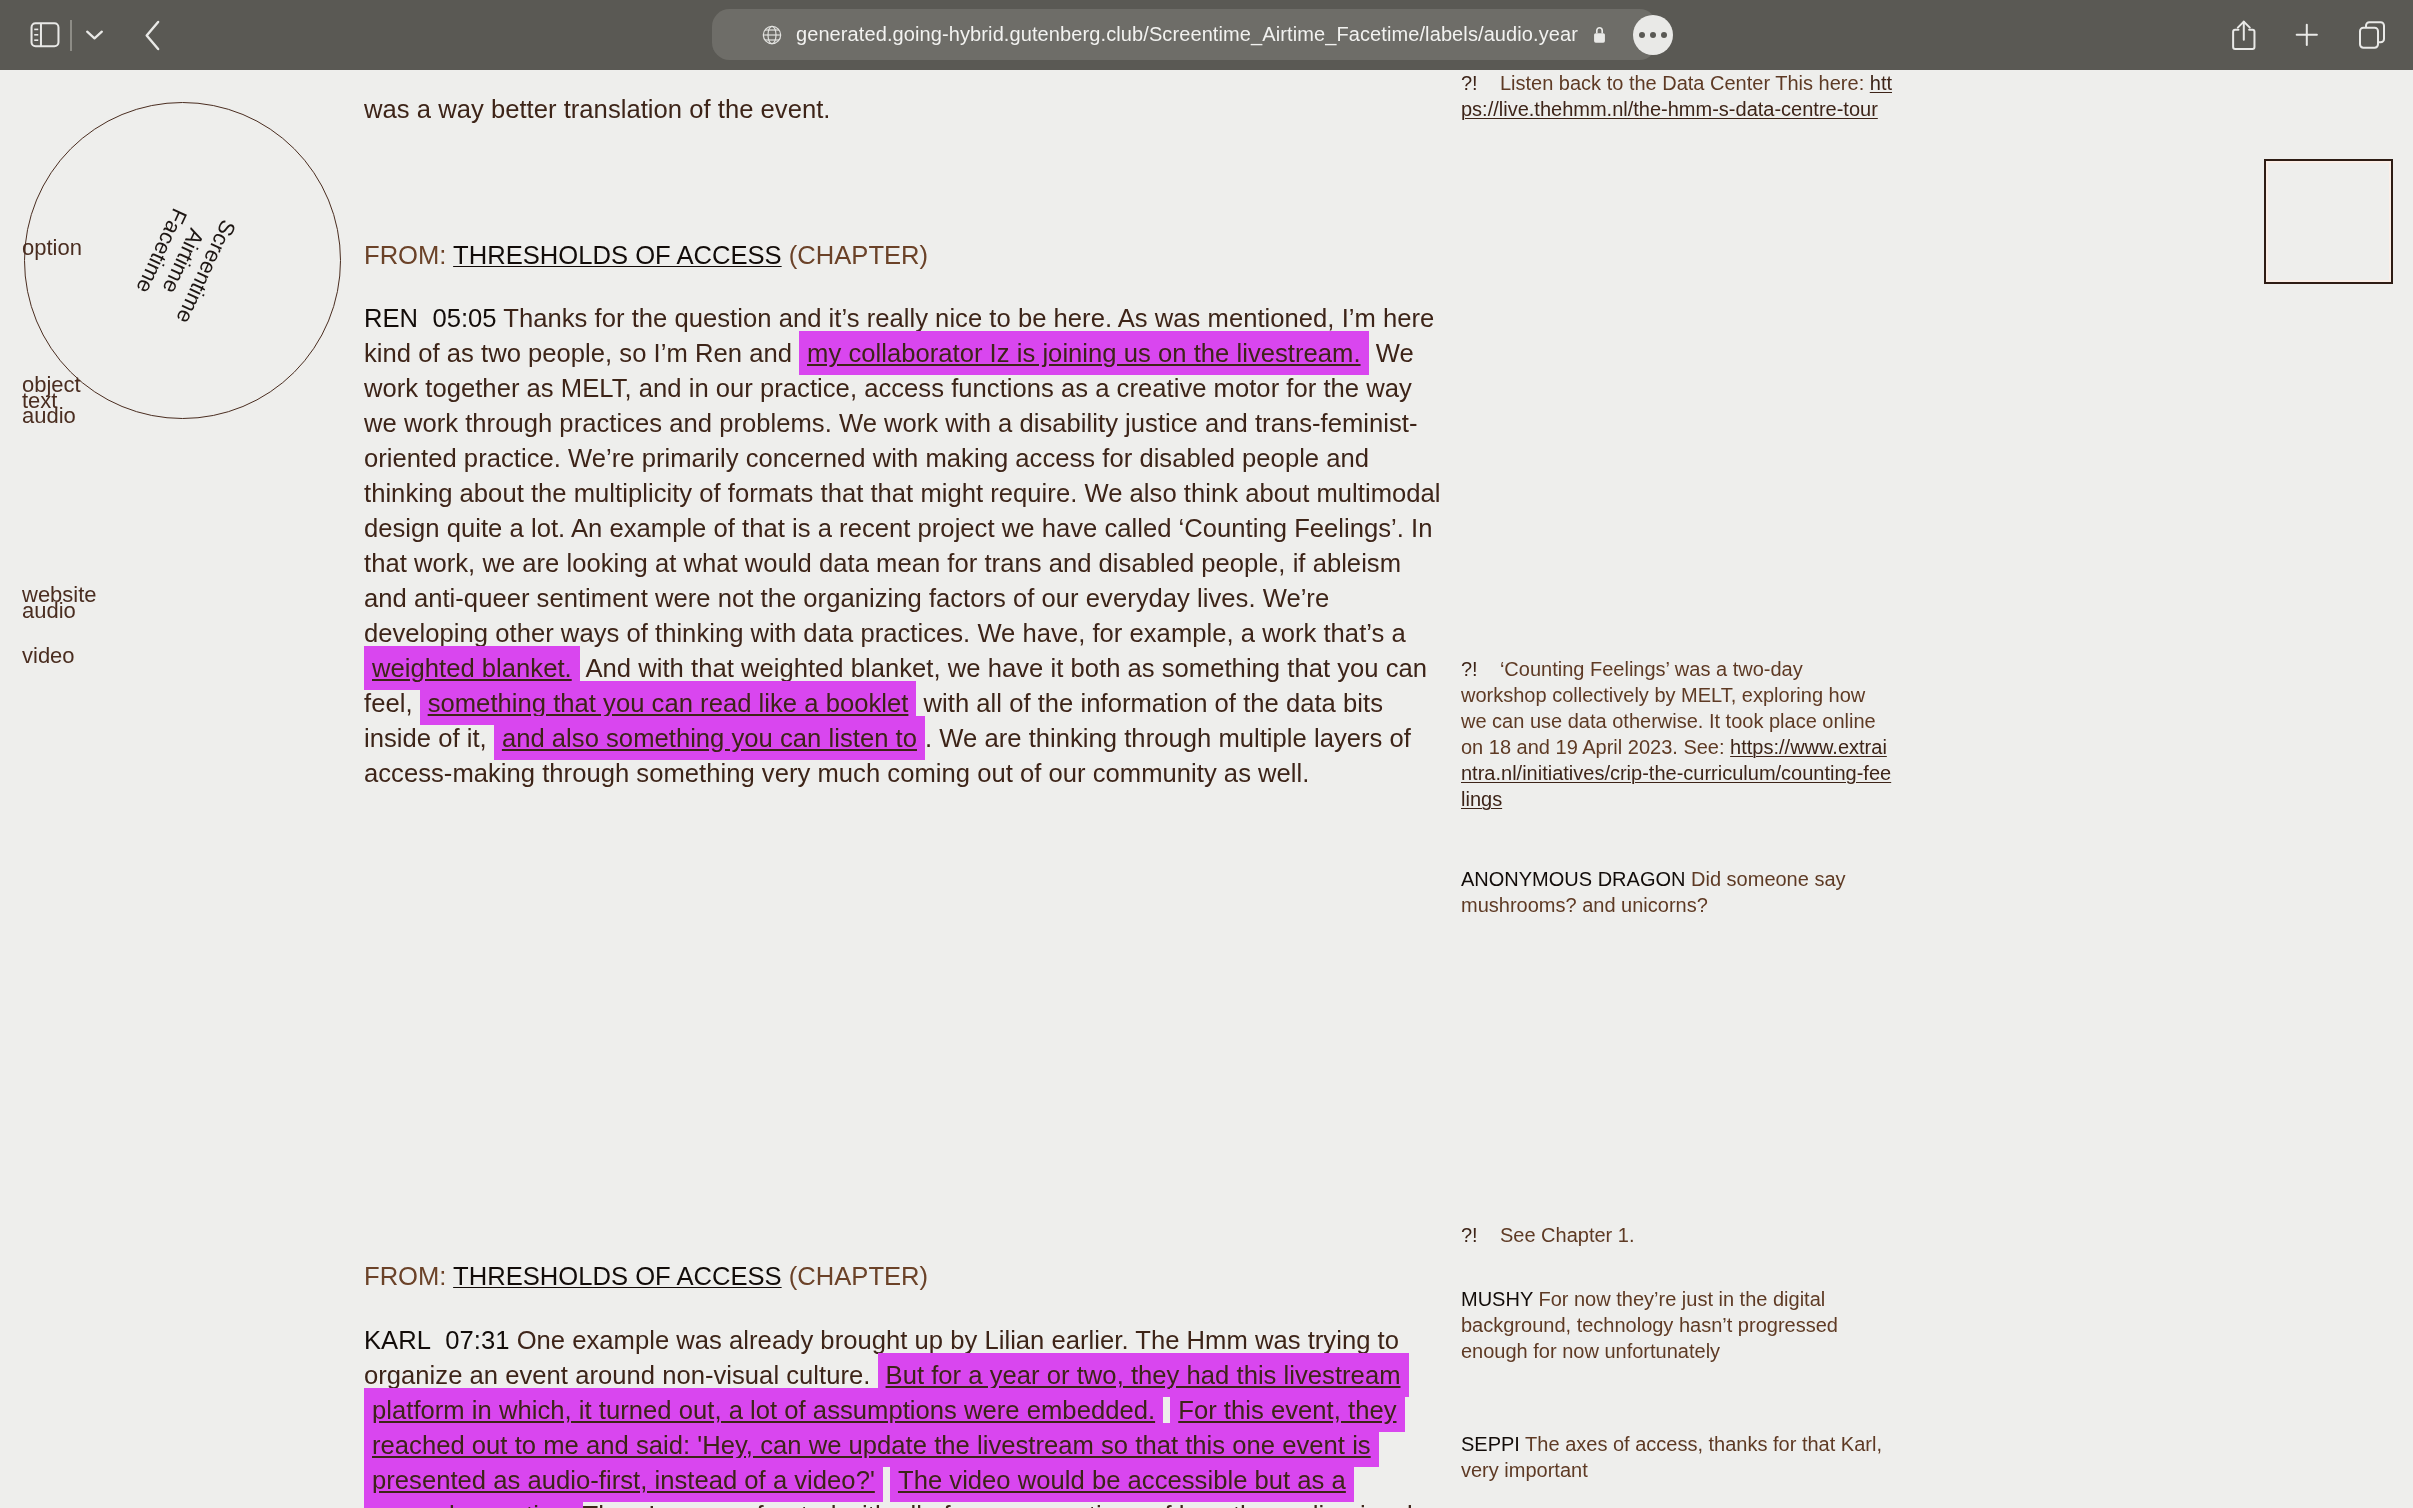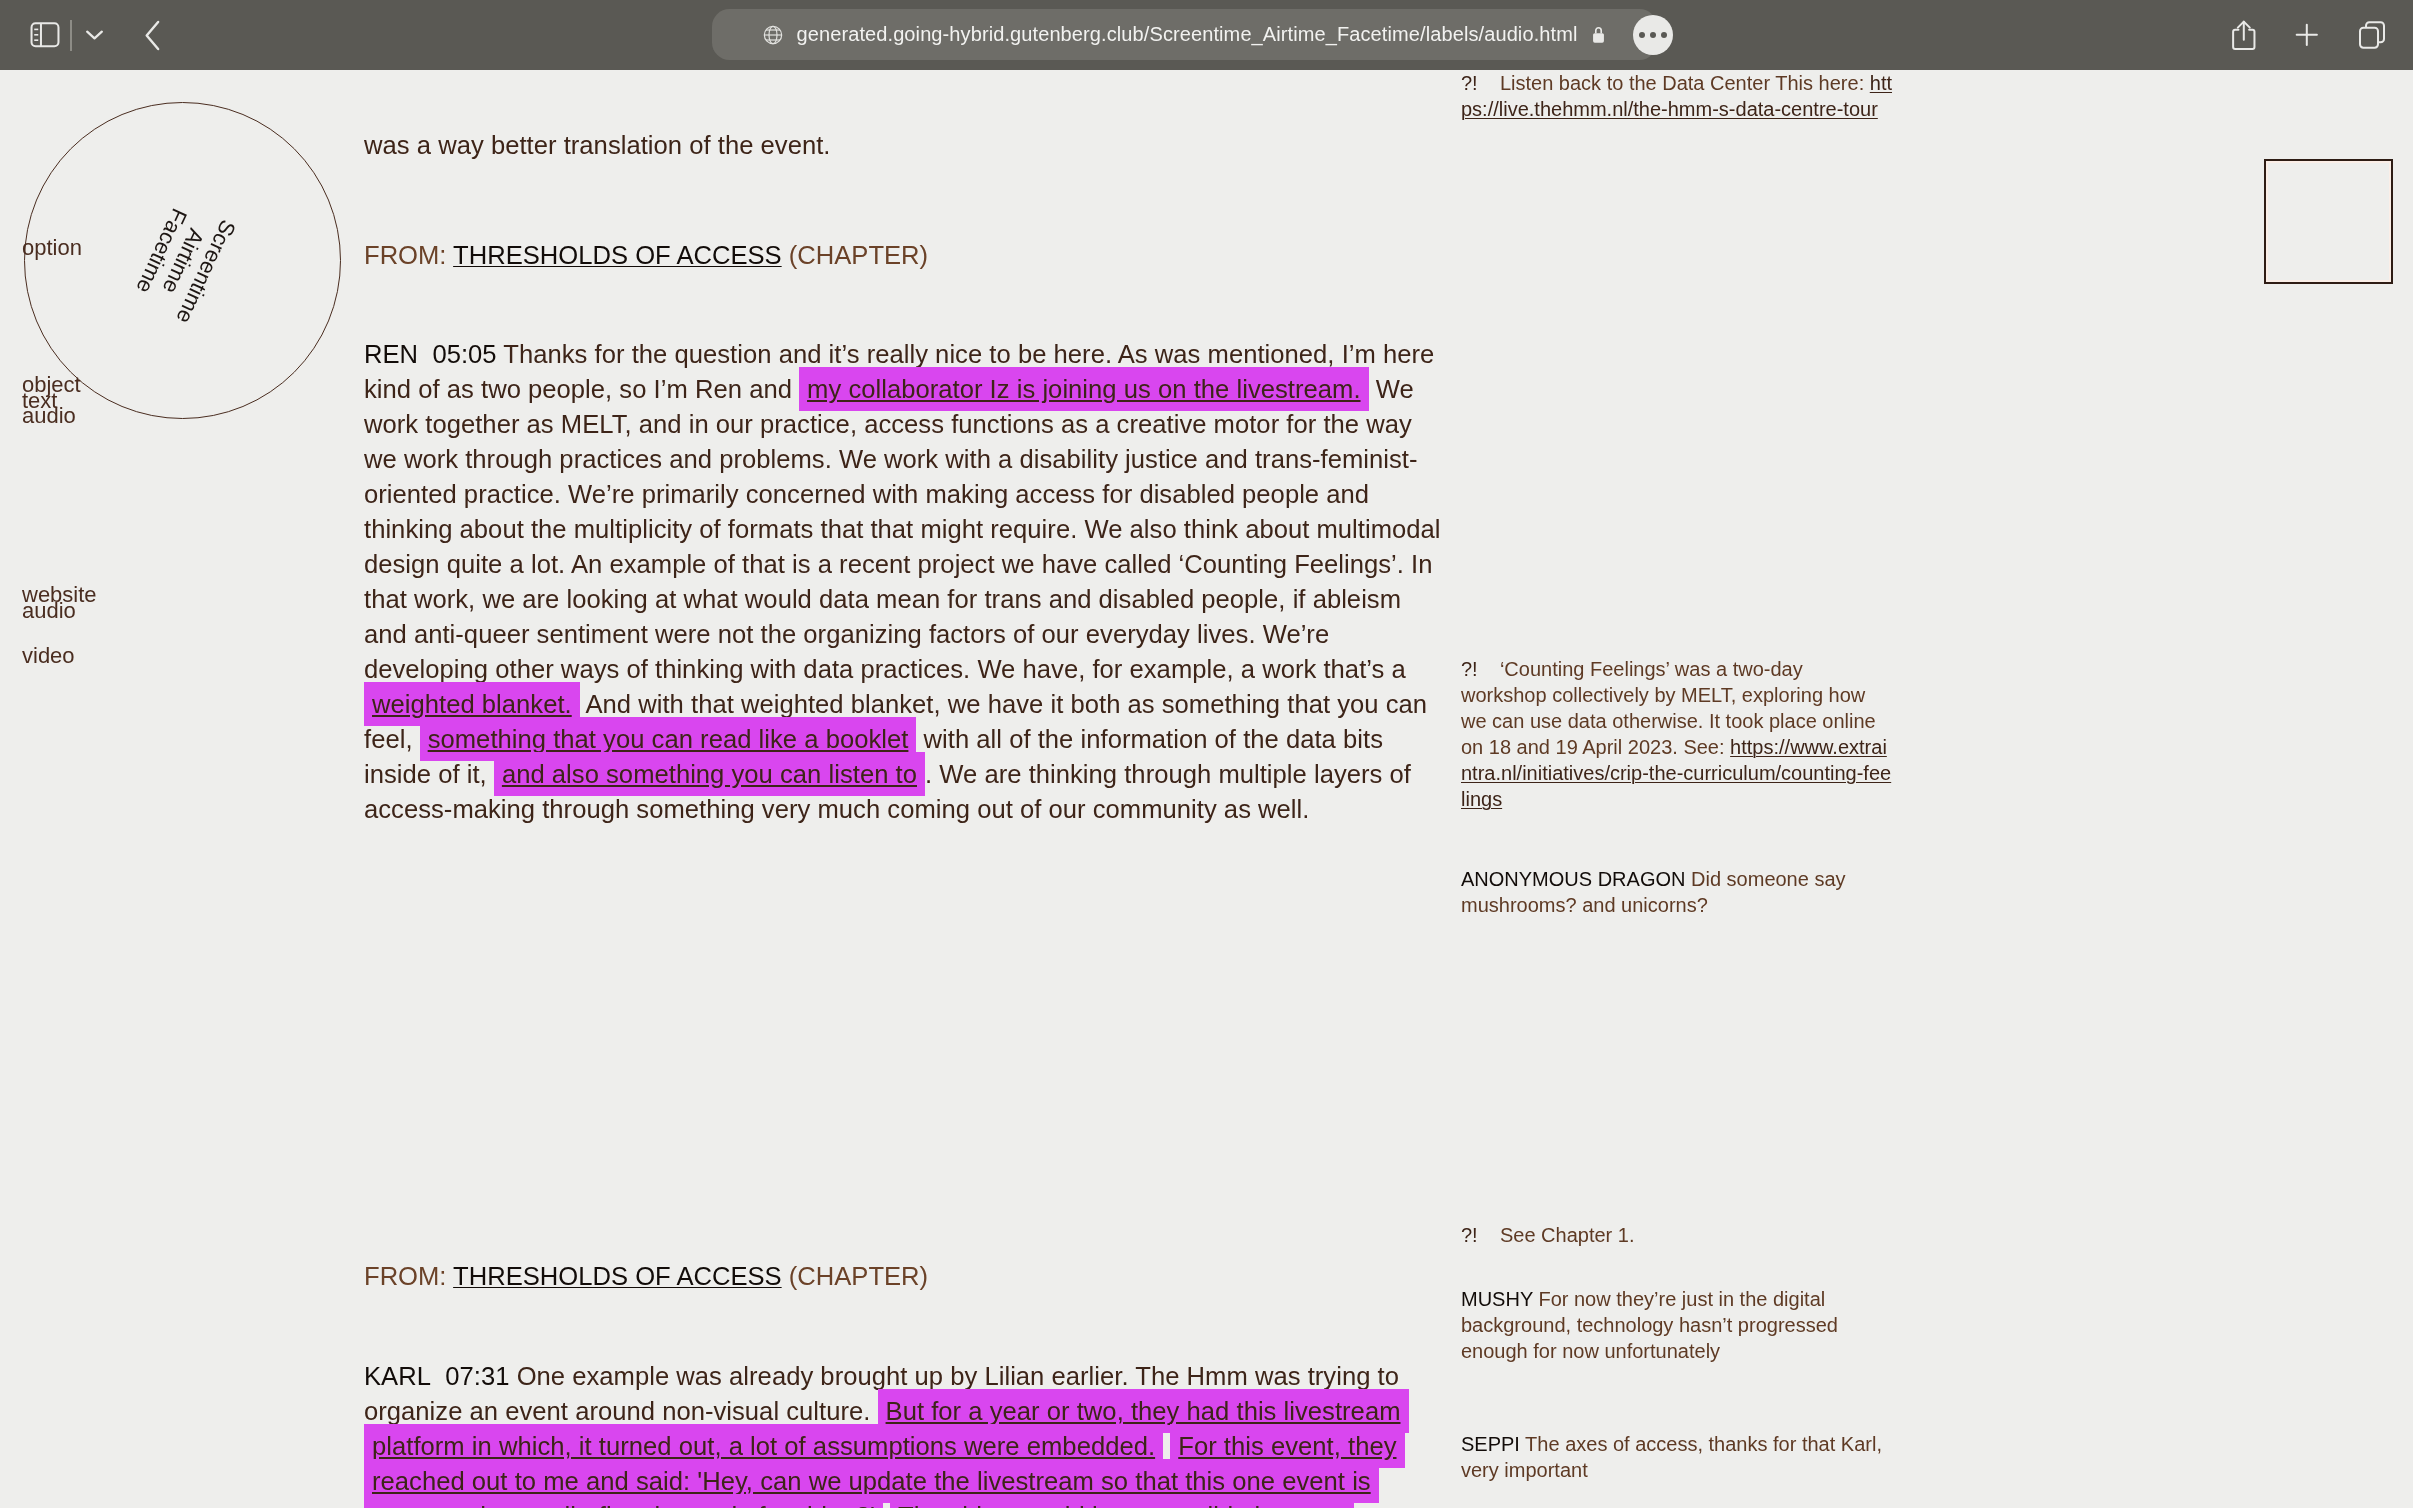--- a/index.html
+++ b/index.html
@@ -82,21 +82,20 @@
     color:#4a2d20; font-size:22px; line-height:1;
   }
 
   
   .main-col{
     position:absolute; left:364px; top:0; width:1077px;
   }
   .body-text{
     color:#3d2418; font-size:25.6px; line-height:35px;
     letter-spacing:0.03px;
-    margin-top:36px;
   }
   .from-line{ font-size:25.6px; line-height:35px; color:#6b4228; }
   .from-line .chapter-link{
     color:#120c09; text-decoration:underline; text-underline-offset:2px;
     text-decoration-thickness:1.3px;
   }
   .speaker{ color:#120c09; }
   .tstamp{ color:#120c09; }
   mark.hl{
     background:#d946ef; color:#3d2418; padding:8px;
@@ -156,21 +155,21 @@
   <div class="url-bar">
     <span class="globe-icon">
       <svg width="20" height="20" viewBox="0 0 30 30" fill="none" stroke="#e3e3e0" stroke-width="1.8">
         <circle cx="15" cy="15" r="13"></circle>
         <ellipse cx="15" cy="15" rx="6" ry="13"></ellipse>
         <line x1="2" y1="15" x2="28" y2="15"></line>
         <line x1="4.4" y1="7.5" x2="25.6" y2="7.5"></line>
         <line x1="4.4" y1="22.5" x2="25.6" y2="22.5"></line>
       </svg>
     </span>
-    <span class="url-text">generated.going-hybrid.gutenberg.club/Screentime_Airtime_Facetime/labels/audio.html</span>
+    <span class="url-text">generated.going-hybrid.gutenberg.club/Screentime_Airtime_Facetime/labels/audio.year</span>
     <span class="lock-icon">
       <svg width="15" height="19" viewBox="0 0 22 28" fill="none" stroke="#e9e9e7" stroke-width="2.4">
         <rect x="3" y="12" width="16" height="14" rx="2.5" fill="#e9e9e7" stroke="none"></rect>
         <path d="M7 12 V8 a4 4 0 0 1 8 0 v4"></path>
       </svg>
     </span>
   </div>
 
   <div class="more-btn">
     <span class="dots">

